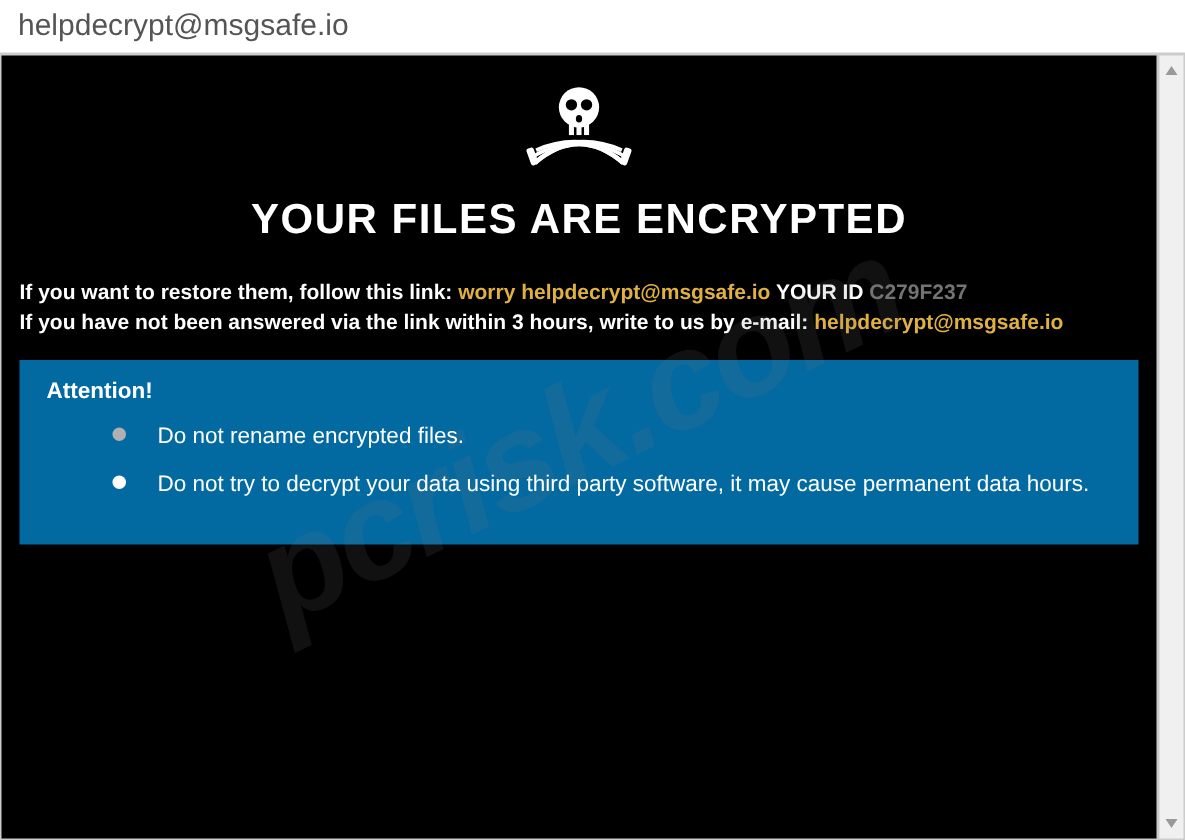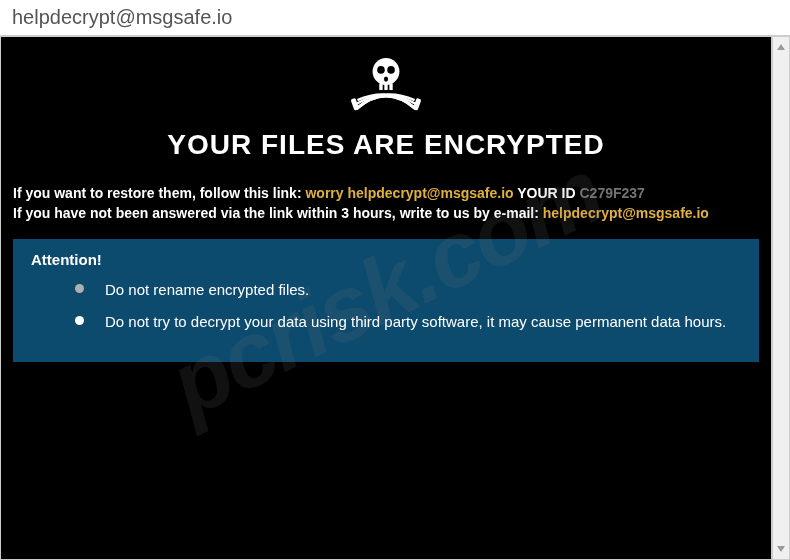--- a/index.html
+++ b/index.html
@@ -59,21 +59,21 @@
     }
     .info-line {
       color: #fff;
       font-size: 14px;
       font-weight: bold;
       margin-bottom: 4px;
     }
     .email-gold { color: #e0b040; }
     .id-red { color: #737373; font-weight: bold; }
     .attention-box {
-      background: #0c4a6e;
+      background: #0369a1;
       margin-top: 18px;
       padding: 12px 18px 20px 18px;
       color: #fff;
     }
     .attention-title {
       font-weight: bold;
       font-size: 15px;
       margin-bottom: 10px;
     }
     .bullet-list {

